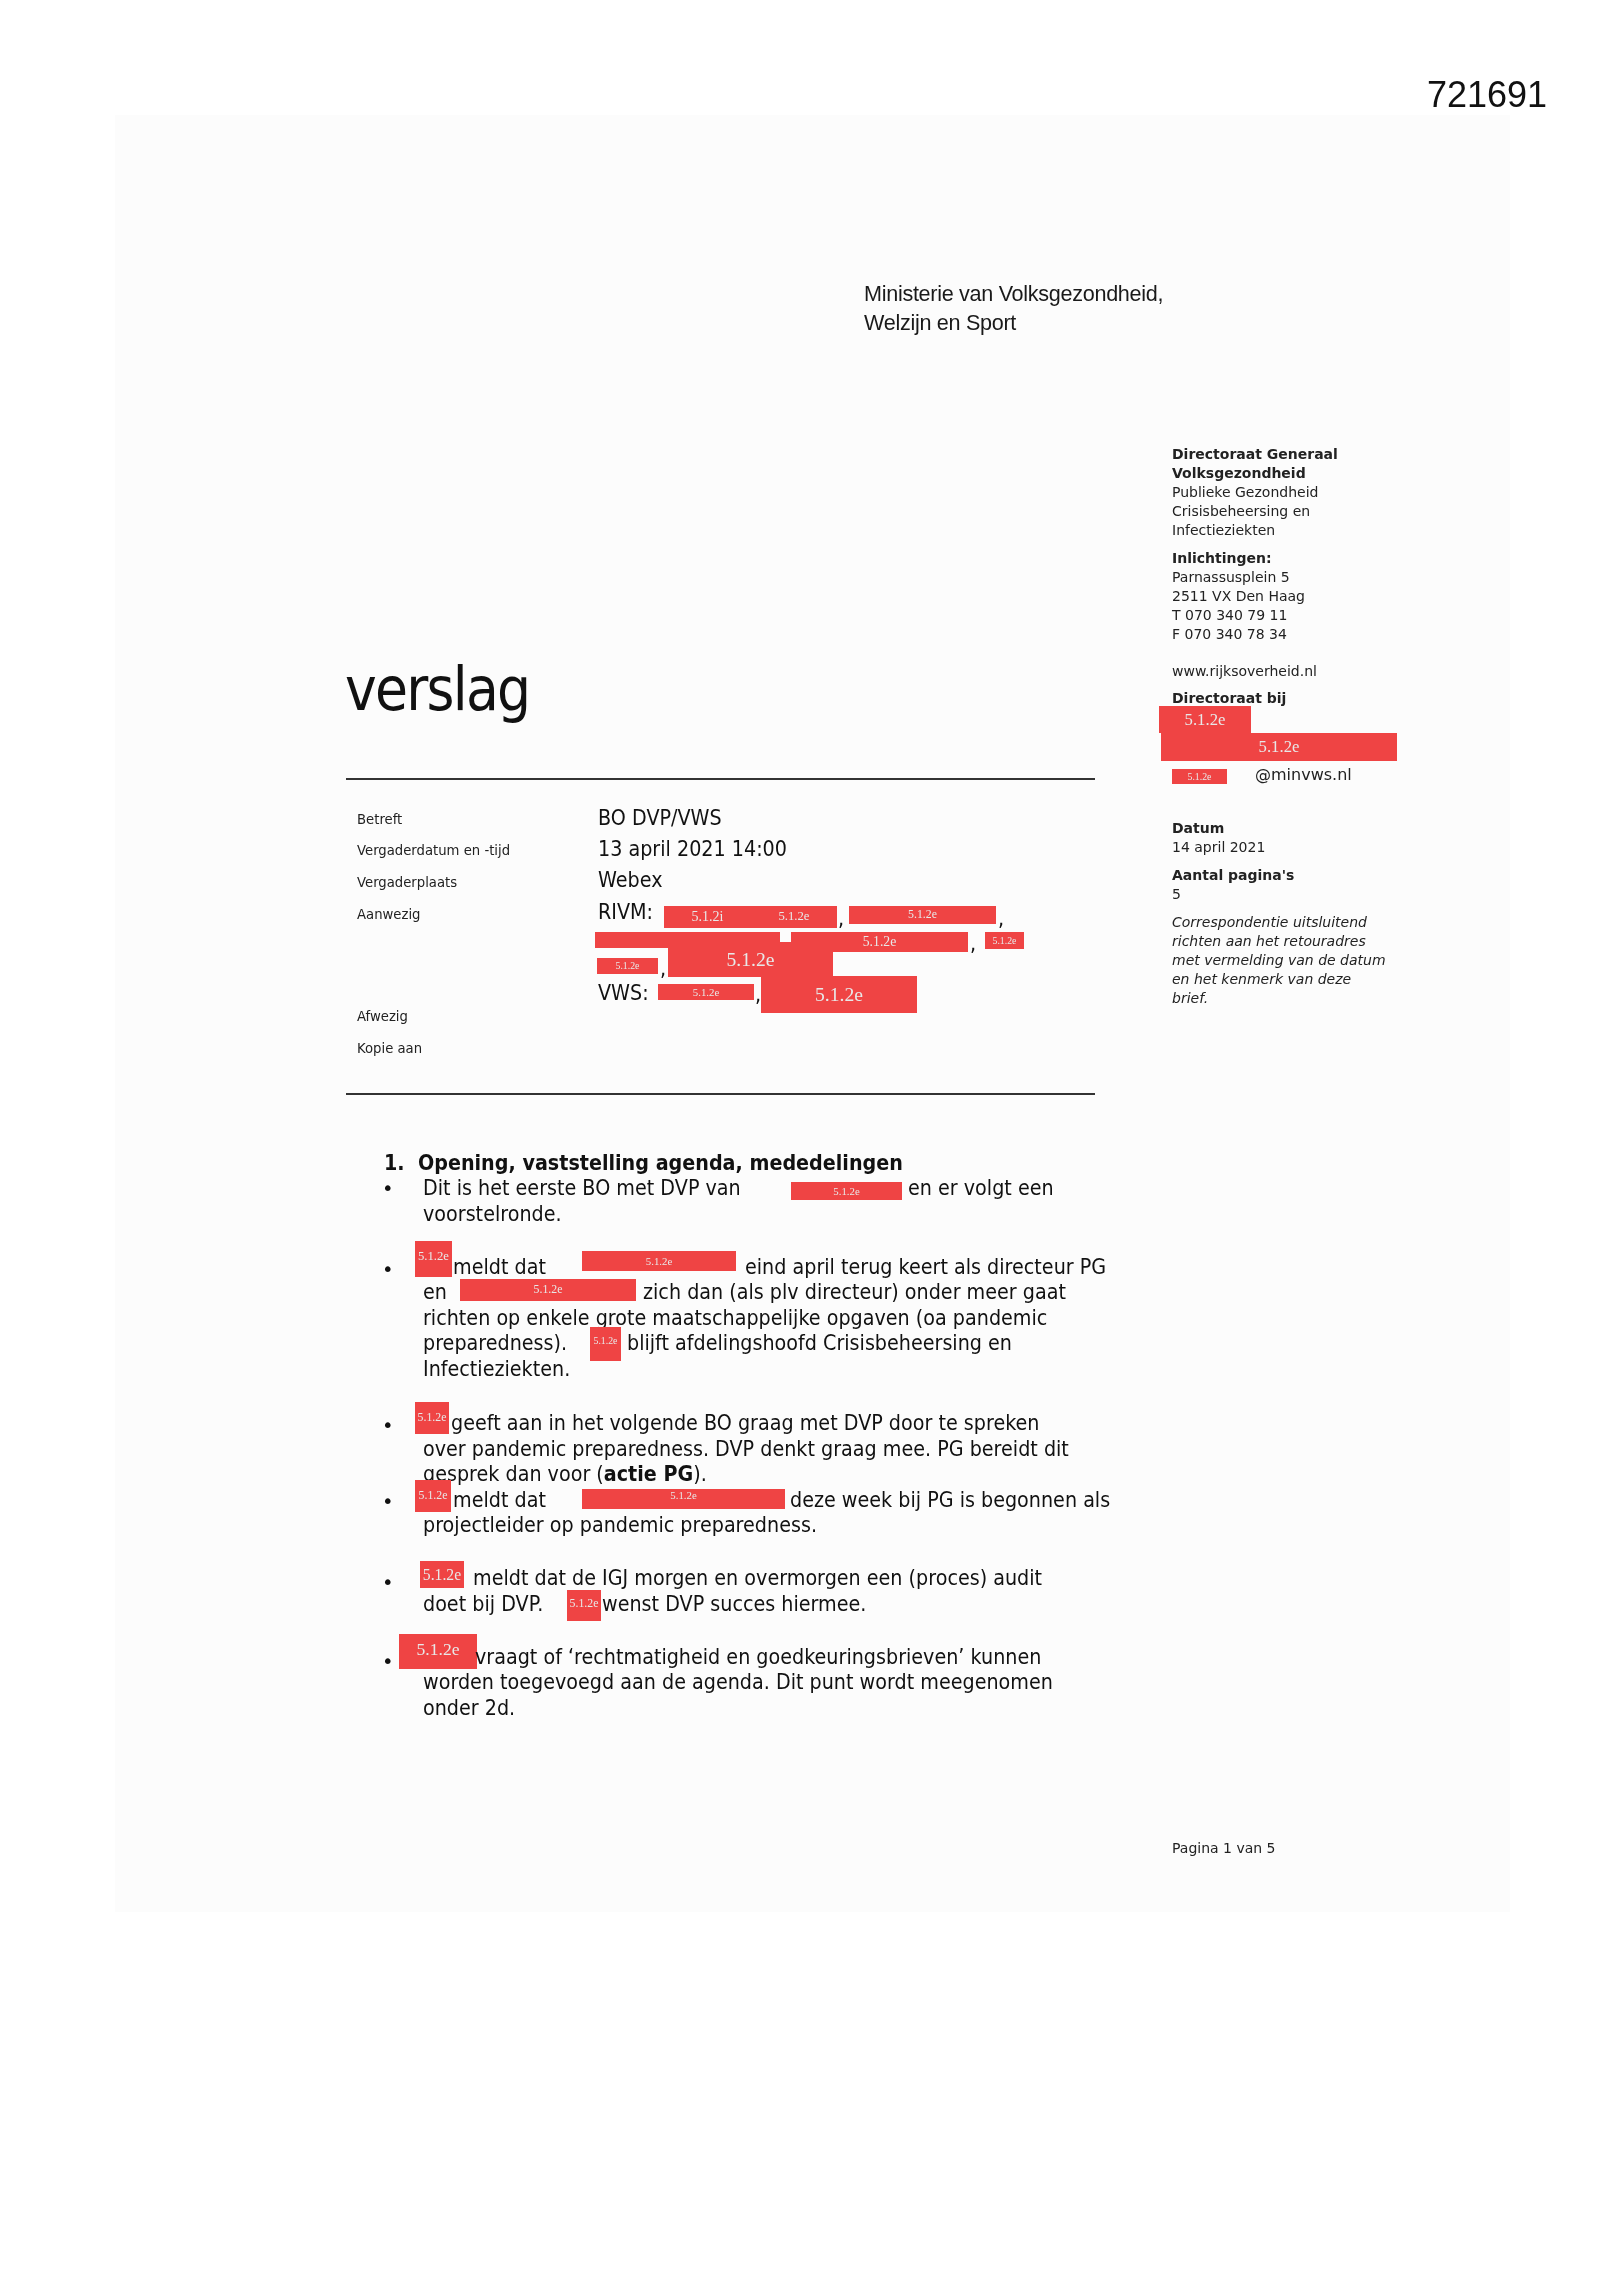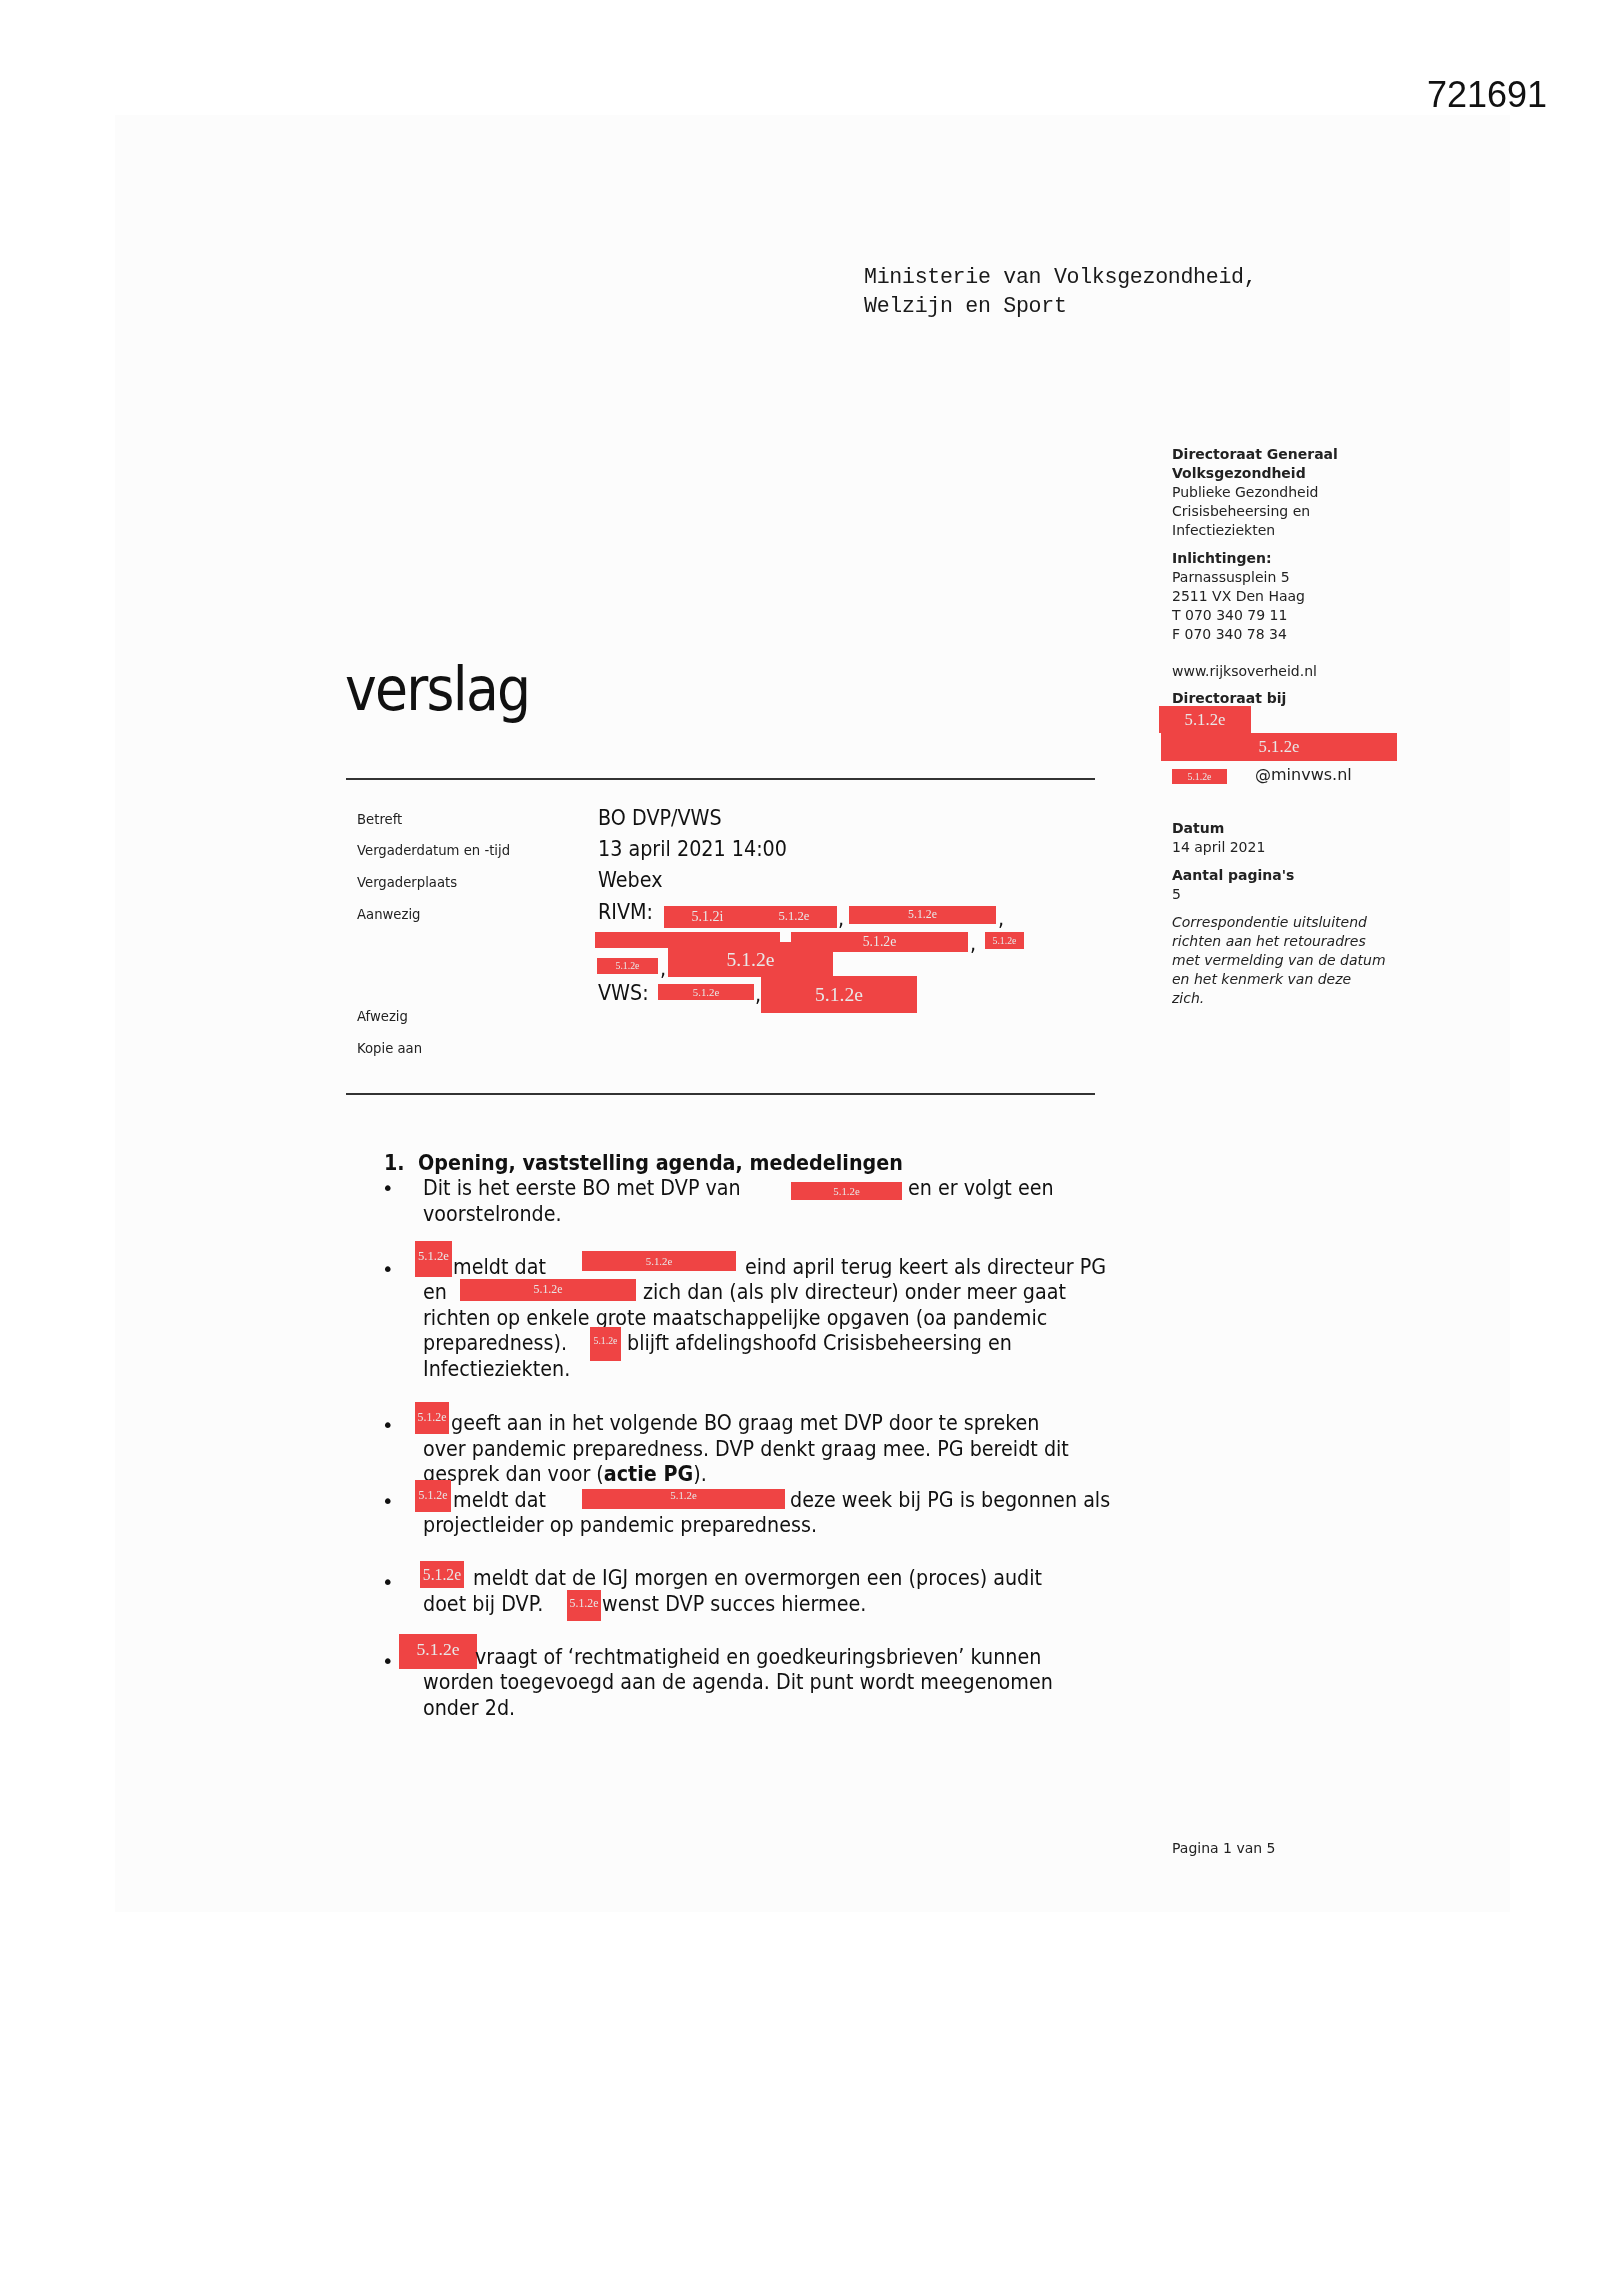--- a/index.html
+++ b/index.html
@@ -3,21 +3,21 @@
 <meta charset="utf-8">
 <style>
   html, body { margin:0; padding:0; }
   body {
     width:1621px; height:2292px; background:#ffffff; position:relative;
     font-family:"DejaVu Sans", sans-serif; color:#111;
     overflow:hidden;
   }
   .doc-id { position:absolute; left:1427px; top:74px; font-family:"Liberation Sans", sans-serif; font-size:36px; color:#111; }
   .page-panel { position:absolute; left:115px; top:115px; width:1395px; height:1797px; background:#fcfcfc; }
-  .ministry { position:absolute; left:864px; top:263px; font-family:Liberation Mono, monospace; font-size:21.6px; line-height:29px; color:#1a1a1a; letter-spacing:-0.3px; }
+  .ministry { position:absolute; left:864px; top:279px; font-family:Liberation Sans, sans-serif; font-size:21.6px; line-height:29px; color:#1a1a1a; letter-spacing:-0.3px; }
   .doc-title { position:absolute; left:345px; top:653px; font-family:"DejaVu Sans", sans-serif; font-size:61px; font-weight:normal; letter-spacing:-2px; color:#111; transform:scaleX(0.88); transform-origin:left top; margin:0; }
   .rule { position:absolute; left:346px; width:749px; height:2px; background:#333; }
   .rule.top { top:778px; }
   .rule.bottom { top:1093px; }
 
   
   .sidebar { position:absolute; left:1172px; top:445px; width:265px; font-size:14px; line-height:19px; color:#222; }
   .sb-block { margin-bottom:8.8px; }
   .sb-bold { font-weight:bold; display:block; }
   .sb-line { display:block; }
@@ -80,21 +80,21 @@
   </div>
   <div class="sb-block">
     <span class="sb-bold">Aantal pagina's</span>
     <span class="sb-line">5</span>
   </div>
   <div class="sb-block sb-italic">
     <span class="sb-line">Correspondentie uitsluitend</span>
     <span class="sb-line">richten aan het retouradres</span>
     <span class="sb-line">met vermelding van de datum</span>
     <span class="sb-line">en het kenmerk van deze</span>
-    <span class="sb-line">zich.</span>
+    <span class="sb-line">brief.</span>
   </div>
 </div>
 
 <h1 class="doc-title">verslag</h1>
 
 <div class="rule top"></div>
 
 <div class="meta-label" style="top:810px;">Betreft</div>
 <div class="meta-label" style="top:841px;">Vergaderdatum en -tijd</div>
 <div class="meta-label" style="top:873px;">Vergaderplaats</div>

